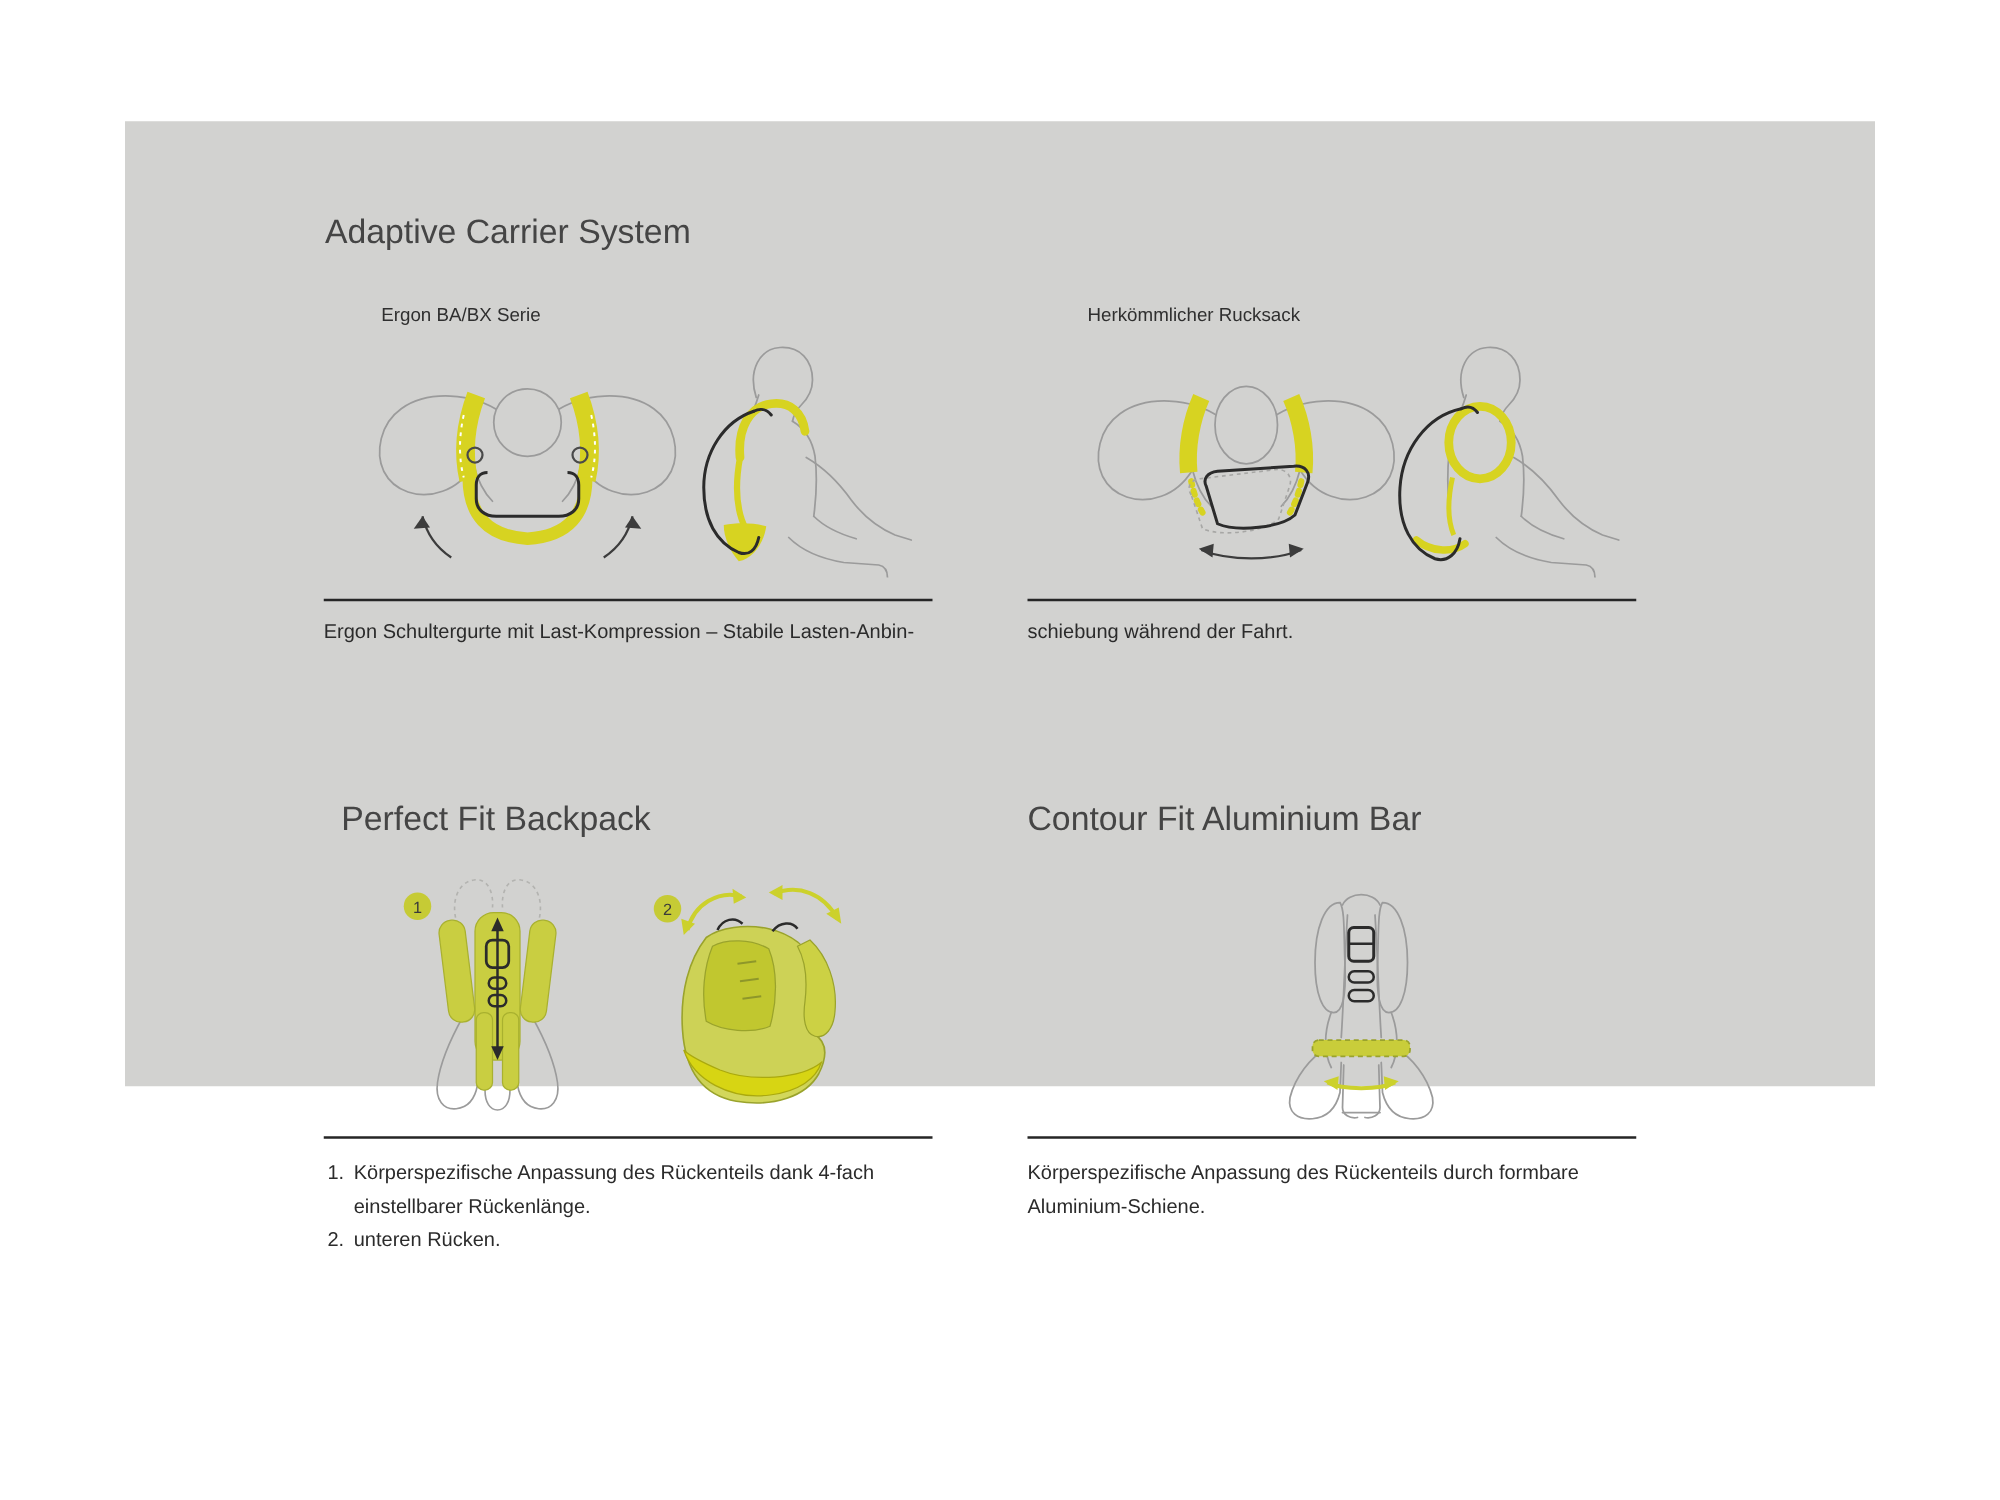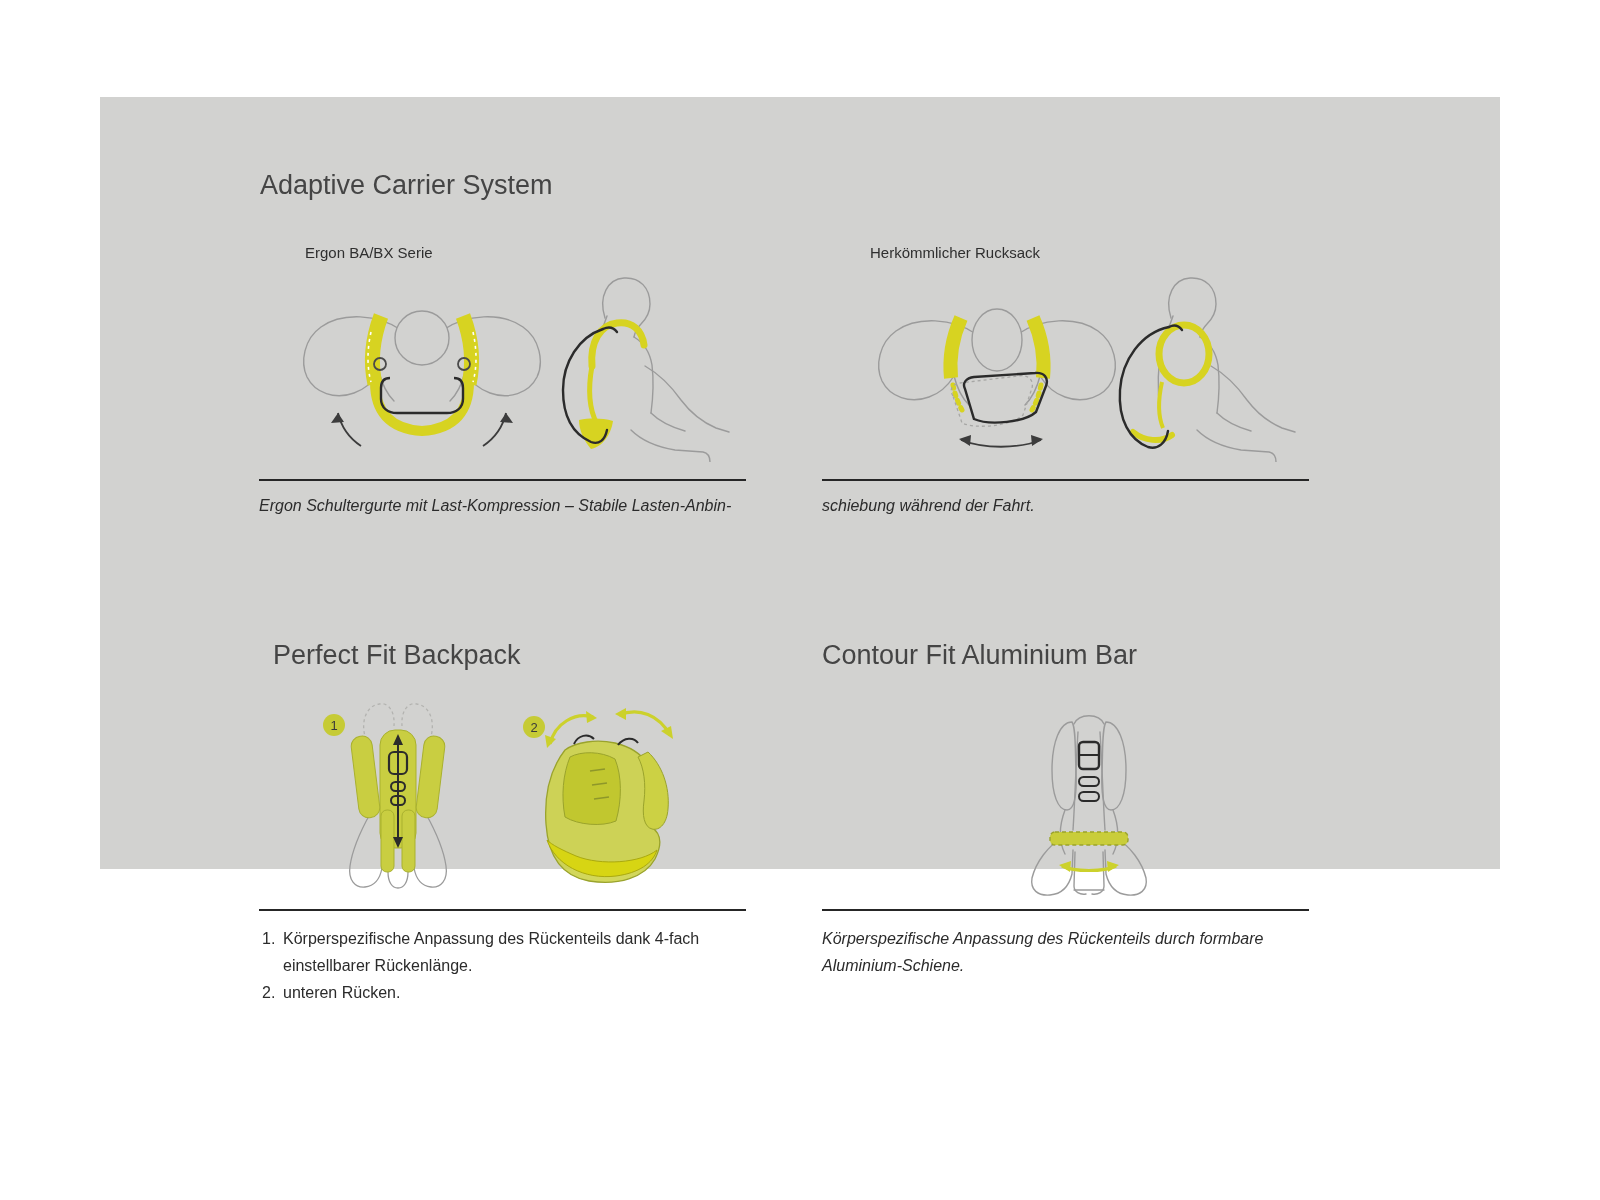--- a/index.html
+++ b/index.html
@@ -3,21 +3,21 @@
 <meta charset="utf-8">
 <style>
   html,body{margin:0;padding:0;background:#ffffff;}
   body{width:1600px;height:1200px;position:relative;overflow:hidden;
        font-family:"Liberation Sans","DejaVu Sans",sans-serif;color:#2f2f2f;}
   .abs{position:absolute;}
   .panel{background:#d2d2d0;}
   .h1{font-size:27px;font-weight:400;color:#454545;letter-spacing:0;}
   .label{font-size:15px;color:#2f2f2f;}
   .caption{font-size:16px;line-height:27px;color:#2b2b2b;}
-  .caption .line{display:block;font-style:italic;}
+  .caption .line{display:block;}
   .rule{height:2px;background:#262626;}
   .list{font-size:16px;line-height:27px;color:#2b2b2b;}
   .list-item{display:flex;}
   .list-item .num{width:21px;flex:0 0 21px;}
   .list-item .line{display:block;}
   svg{display:block;}
   svg text{font-family:"Liberation Sans","DejaVu Sans",sans-serif;}
 </style>
 </head>
 <body>

